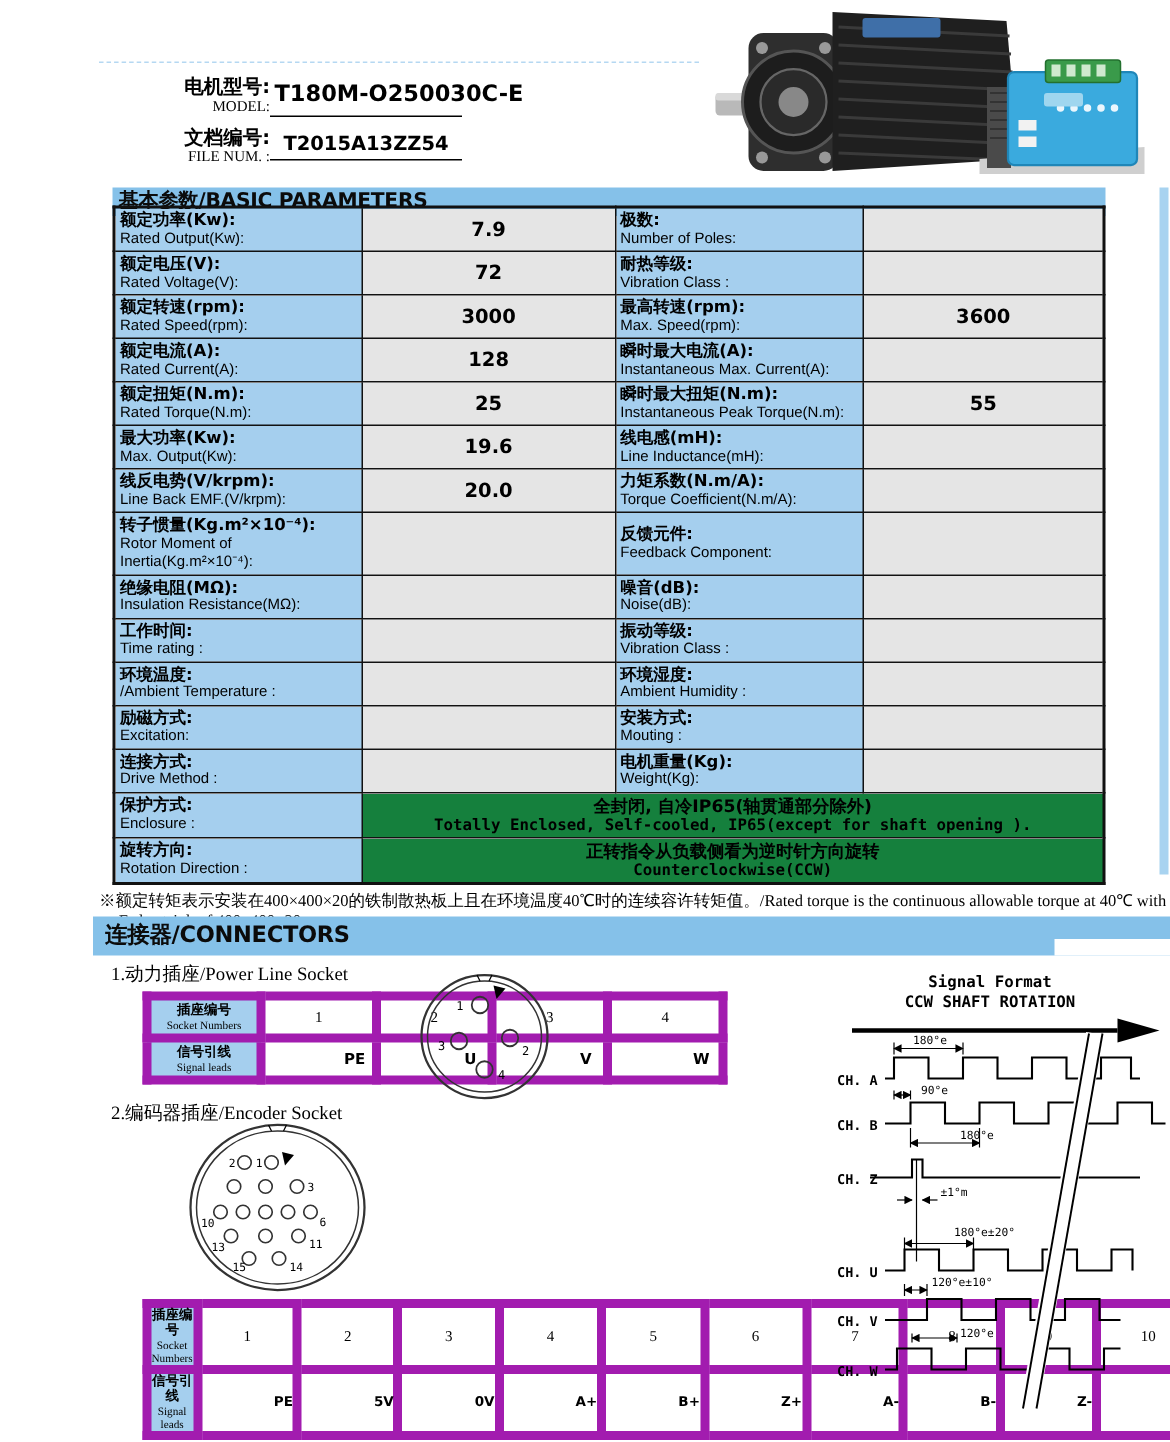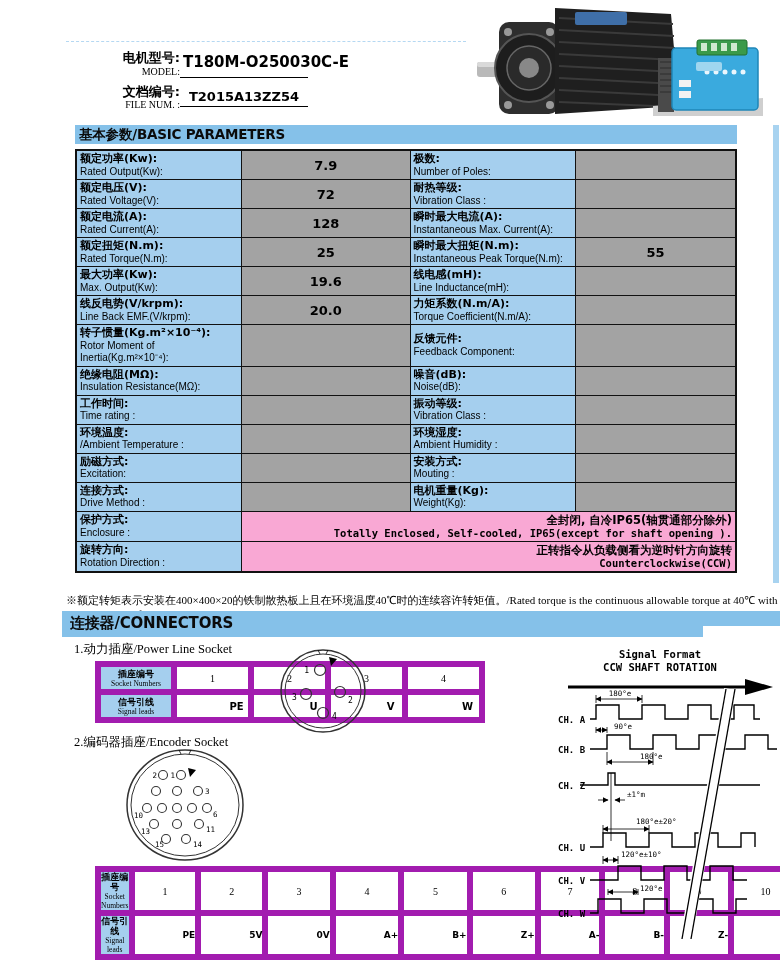--- a/index.html
+++ b/index.html
@@ -19,22 +19,22 @@
        font-family:"DejaVu Sans",sans-serif;letter-spacing:-0.2px;}
   .bar1{font-size:13.5px;line-height:19px;padding-left:4px;}
   .bar2{font-size:15px;line-height:25px;padding-left:8px;}
   .bar-notch{position:absolute;right:2px;bottom:0;width:82px;height:11px;background:#fff;}
   
   table.params{border-collapse:collapse;table-layout:fixed;width:662px;border:2px solid #111;}
   table.params td{border:1px solid #111;padding:1px 3px;height:26px;overflow:hidden;vertical-align:middle;}
   td.plabel{background:#a5cfee;}
   .zh{font-weight:bold;font-size:11px;line-height:13.5px;font-family:"DejaVu Sans",sans-serif;}
   .en{font-size:10px;line-height:12.5px;font-family:Liberation Sans, sans-serif;}
-  td.pval{text-align:center;font-weight:bold;font-size:13px;font-family:"DejaVu Sans",sans-serif;background:#a3a3a3;}
-  td.spanval{text-align:right;background:#f9a8d4;}
+  td.pval{text-align:center;font-weight:bold;font-size:13px;font-family:"DejaVu Sans",sans-serif;background:#e5e5e5;}
+  td.spanval{text-align:center;background:#15803d;}
   .vzh{font-weight:bold;font-size:11.5px;line-height:14px;font-family:"DejaVu Sans",sans-serif;}
   .ven{font-weight:bold;font-size:10.5px;line-height:13px;font-family:"DejaVu Sans Mono",monospace;}
   
   .note{font-size:11px;font-family:"Liberation Serif",serif;}
   
   .subtitle{font-size:12.5px;font-family:"Liberation Serif",serif;text-align:center;}
   
   table.mini{border-collapse:collapse;table-layout:fixed;border:2px solid #111;}
   table.mini td{border:6px solid #a21caf;text-align:center;vertical-align:middle;padding:0;}
   .mini .hdr{background:#a5cfee;width:70px;}
@@ -114,21 +114,21 @@
       <circle cx="259" cy="70" r="2.5"></circle>
       <circle cx="268" cy="70" r="2.5"></circle>
   </g>
   <rect x="204" y="78" width="12" height="7" fill="#f2f2f2"></rect>
   <rect x="204" y="89" width="12" height="7" fill="#f2f2f2"></rect>
   <rect x="221" y="60" width="26" height="9" rx="2" fill="#9fd6ef"></rect>
 </svg>
 
 <div class="abs bar bar1" style="left:75px;top:125px;width:658px;height:19px;">基本参数/BASIC PARAMETERS</div>
 
-<table class="abs params" style="left:75px;top:149px;">
+<table class="abs params" style="left:75px;top:137px;">
   <colgroup>
       <col style="width:165px">
       <col style="width:168px">
       <col style="width:165px">
       <col style="width:160px">
     </colgroup>
   <tbody id="params-body">
       <tr>
         <td class="plabel">
           <div class="zh">额定功率(Kw):</div>
@@ -145,20 +145,32 @@
         <td class="plabel">
           <div class="zh">额定电压(V):</div>
           <div class="en">Rated Voltage(V):</div>
         </td>
         <td class="pval">72</td>
         <td class="plabel">
           <div class="zh">耐热等级:</div>
           <div class="en">Vibration Class :</div>
         </td>
         <td class="pval"></td>
+      </tr>
+      <tr>
+        <td class="plabel">
+          <div class="zh">额定转速(rpm):</div>
+          <div class="en">Rated Speed(rpm):</div>
+        </td>
+        <td class="pval">3000</td>
+        <td class="plabel">
+          <div class="zh">最高转速(rpm):</div>
+          <div class="en">Max. Speed(rpm):</div>
+        </td>
+        <td class="pval">3600</td>
       </tr>
       <tr>
         <td class="plabel">
           <div class="zh">额定电流(A):</div>
           <div class="en">Rated Current(A):</div>
         </td>
         <td class="pval">128</td>
         <td class="plabel">
           <div class="zh">瞬时最大电流(A):</div>
           <div class="en">Instantaneous Max. Current(A):</div>

